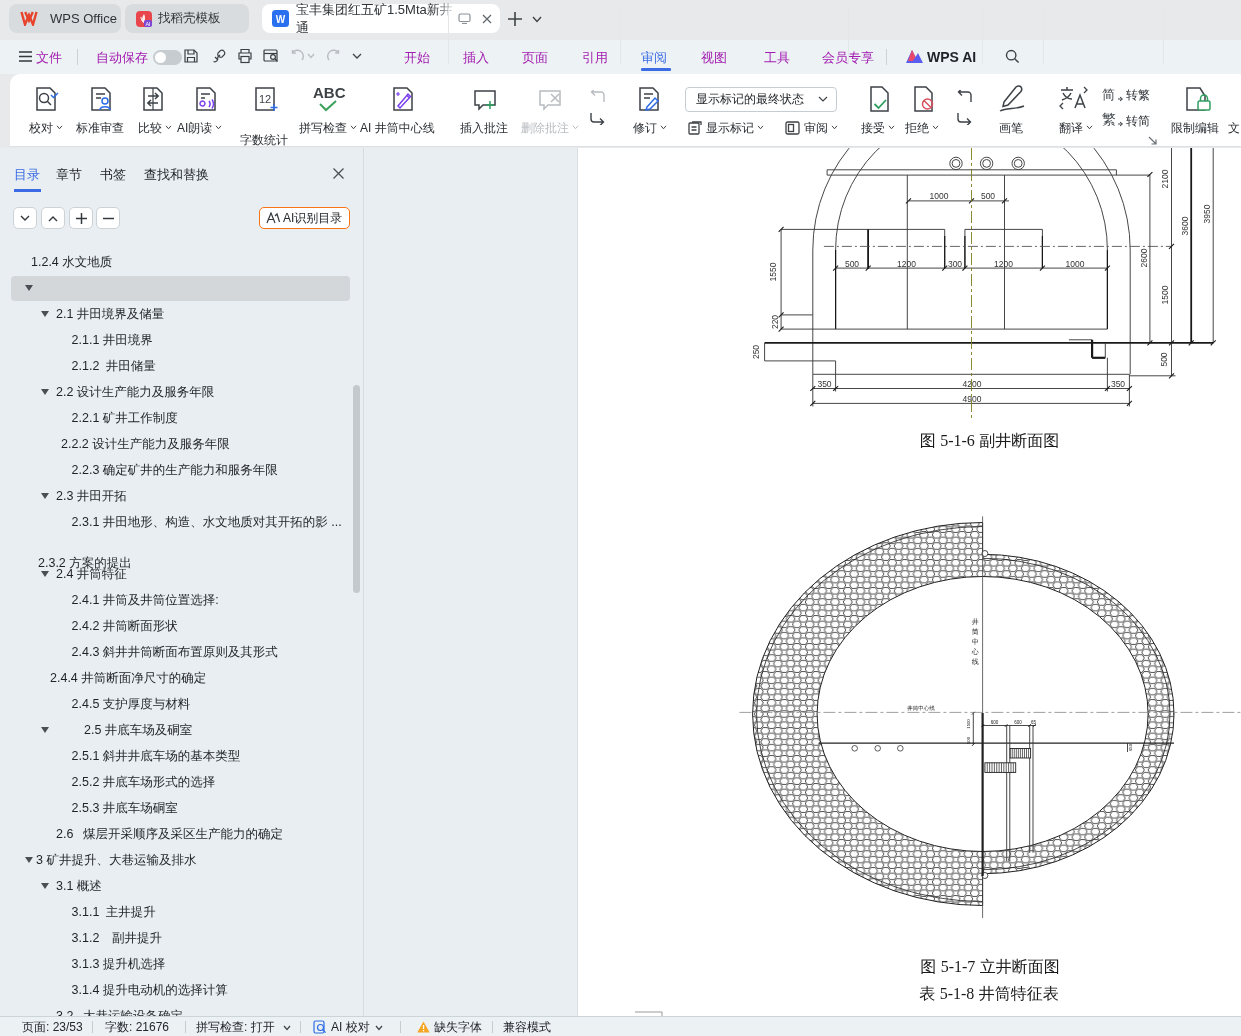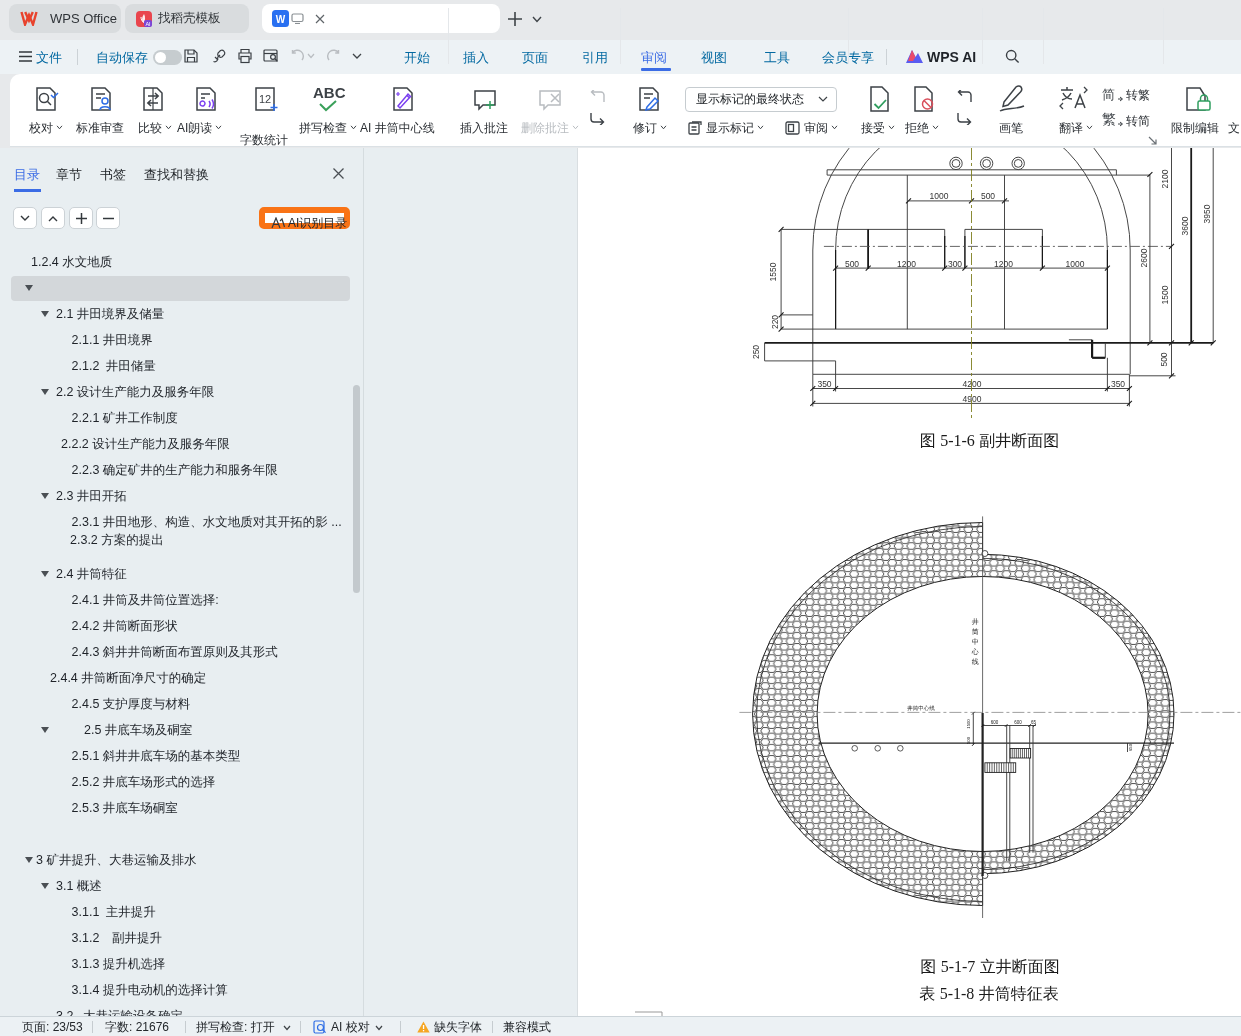--- a/index.html
+++ b/index.html
@@ -4,21 +4,21 @@
 *{margin:0;padding:0;box-sizing:border-box}
 html,body{width:1241px;height:1036px;overflow:hidden}
 body{font-family:"Liberation Sans",sans-serif;position:relative;background:#e7e9eb;color:#23272b}
 .abs{position:absolute}
 
 #tabbar{position:absolute;left:0;top:0;width:1241px;height:40px;background:#e7e9eb}
 .tab{position:absolute;top:4px;height:29px;border-radius:8px;background:#d9dcde;display:flex;align-items:center;font-size:13px;color:#2f3337}
 .tab.active{background:#fff}
 
 #menurow{position:absolute;left:0;top:40px;width:1241px;height:34px;background:#edf2f5;font-size:13px}
-.mi{position:absolute;top:8px;height:19px;line-height:19px;color:#0369a1}
+.mi{position:absolute;top:8px;height:19px;line-height:19px;color:#a21caf}
 .mi.sel{color:#3b6ce5}
 
 #ribbon{position:absolute;left:10px;top:74px;width:1231px;height:73px;background:#fff;border-radius:10px 0 0 0;border-bottom:1px solid #dbe1e5}
 .rlab{position:absolute;top:46px;height:16px;line-height:16px;font-size:12px;color:#2a2e33;white-space:nowrap}
 .rsep{position:absolute;top:8px;height:56px;width:1px;background:#e4e7ea}
 .gray{color:#b8bcc0}
 .cv{display:inline-block;width:7px;height:5px;margin-left:3px;vertical-align:2px}
 
 #content{position:absolute;left:0;top:148px;width:1241px;height:868px;background:#e8eef1}
 #page{position:absolute;left:578px;top:0px;width:663px;height:868px;background:#fff;box-shadow:-1px 0 0 #d9dee1}
@@ -53,20 +53,21 @@
         <rect x="8" y="9" width="8" height="7" rx="2" fill="#7b46d6"></rect>
         <text x="12" y="14.5" font-size="5.5" fill="#fff" text-anchor="middle" font-family="Liberation Sans">AI</text>
       </svg>
     <span style="margin-left:6px;font-size:12.5px">找稻壳模板</span>
   </div>
   <div class="tab active" style="left:262px;width:238px;">
     <svg width="17" height="17" viewBox="0 0 17 17" style="margin-left:10px">
         <rect width="17" height="17" rx="3.5" fill="#2970f1"></rect>
         <text x="8.5" y="12.5" font-size="10" font-family="Liberation Sans" font-weight="bold" fill="#fff" text-anchor="middle">W</text>
       </svg>
+    <span style="margin-left:7px;width:160px;overflow:hidden;display:inline-block;-webkit-mask-image:linear-gradient(90deg,#000 88%,transparent)">宝丰集团红五矿1.5Mta新井通</span>
     <svg width="13" height="11" viewBox="0 0 13 11" style="margin-left:2px">
         <rect x="1" y="1" width="11" height="7.5" rx="1.5" fill="none" stroke="#8a9094" stroke-width="1.2"></rect>
         <path d="M4 10.5 H9" stroke="#8a9094" stroke-width="1.2"></path>
       </svg>
     <svg width="10" height="10" viewBox="0 0 10 10" style="margin-left:11px">
         <path d="M1 1 L9 9 M9 1 L1 9" stroke="#5f6569" stroke-width="1.2"></path>
       </svg>
   </div>
   <svg class="abs" style="left:508px;top:12px" width="14" height="14" viewBox="0 0 14 14">
       <path d="M7 0 V14 M0 7 H14" stroke="#3f4448" stroke-width="1.6"></path>
@@ -331,52 +332,53 @@
   <div class="sbbtn" style="left:69px">
         <svg width="11" height="11" viewBox="0 0 11 11" style="margin:5px auto 0;display:block">
           <path d="M5.5 0 V11 M0 5.5 H11" stroke="#33383c" stroke-width="1.5"></path>
         </svg>
       </div>
   <div class="sbbtn" style="left:96px">
         <svg width="11" height="11" viewBox="0 0 11 11" style="margin:5px auto 0;display:block">
           <path d="M0 5.5 H11" stroke="#33383c" stroke-width="1.5"></path>
         </svg>
       </div>
-  <div class="abs" style="left:259px;top:59px;width:91px;height:22px;background:#fff;border:6px solid #f97316;border-radius:5px;font-size:12px;line-height:20px;color:#23272b;white-space:nowrap"><svg width="14" height="12" viewBox="0 0 14 12" style="vertical-align:-2px;margin:0 3px 0 6px">
+  <div class="abs" style="left:259px;top:59px;width:91px;height:22px;background:#fff;border:1px solid #f97316;border-radius:5px;font-size:12px;line-height:20px;color:#23272b;white-space:nowrap"><svg width="14" height="12" viewBox="0 0 14 12" style="vertical-align:-2px;margin:0 3px 0 6px">
           <path d="M1 11 L5 1 L9 11 M2.5 7.5 H7.5" fill="none" stroke="#33383c" stroke-width="1.2"></path>
           <path d="M9 4 l2 -2 l2.5 8" fill="none" stroke="#33383c" stroke-width="1.2"></path>
         </svg>AI识别目录</div>
   <div class="abs" style="left:11px;top:128px;width:339px;height:25px;background:#d3d7da;border-radius:4px"></div>
   <div class="titem" style="top:101px;padding-left:31px">1.2.4 水文地质</div>
   <div class="tarr" style="left:25px;top:137px"></div>
   <div class="tarr" style="left:41px;top:163px"></div>
   <div class="titem" style="top:153px;padding-left:56px">2.1 井田境界及储量</div>
   <div class="titem" style="top:179px;padding-left:71.6px">2.1.1 井田境界</div>
   <div class="titem" style="top:205px;padding-left:71.6px">2.1.2 井田储量</div>
   <div class="tarr" style="left:41px;top:241px"></div>
   <div class="titem" style="top:231px;padding-left:56px">2.2 设计生产能力及服务年限</div>
   <div class="titem" style="top:257px;padding-left:71.6px">2.2.1 矿井工作制度</div>
   <div class="titem" style="top:283px;padding-left:61px">2.2.2 设计生产能力及服务年限</div>
   <div class="titem" style="top:309px;padding-left:71.6px">2.2.3 确定矿井的生产能力和服务年限</div>
   <div class="tarr" style="left:41px;top:345px"></div>
   <div class="titem" style="top:335px;padding-left:56px">2.3 井田开拓</div>
   <div class="titem" style="top:361px;padding-left:71.6px">2.3.1 井田地形、构造、水文地质对其开拓的影 ...</div>
-  <div class="titem" style="top:379px;padding-left:70px">2.3.2 方案的提出</div>
+  <div class="titem" style="top:402px;padding-left:38px">2.3.2 方案的提出</div>
   <div class="tarr" style="left:41px;top:423px"></div>
   <div class="titem" style="top:413px;padding-left:56px">2.4 井筒特征</div>
   <div class="titem" style="top:439px;padding-left:71.6px">2.4.1 井筒及井筒位置选择:</div>
   <div class="titem" style="top:465px;padding-left:71.6px">2.4.2 井筒断面形状</div>
   <div class="titem" style="top:491px;padding-left:71.6px">2.4.3 斜井井筒断面布置原则及其形式</div>
   <div class="titem" style="top:517px;padding-left:50px">2.4.4 井筒断面净尺寸的确定</div>
   <div class="titem" style="top:543px;padding-left:71.6px">2.4.5 支护厚度与材料</div>
   <div class="tarr" style="left:41px;top:579px"></div>
   <div class="titem" style="top:569px;padding-left:84px">2.5 井底车场及硐室</div>
   <div class="titem" style="top:595px;padding-left:71.6px">2.5.1 斜井井底车场的基本类型</div>
   <div class="titem" style="top:621px;padding-left:71.6px">2.5.2 井底车场形式的选择</div>
   <div class="titem" style="top:647px;padding-left:71.6px">2.5.3 井底车场硐室</div>
+  <div class="titem" style="top:673px;padding-left:56px">2.6  煤层开采顺序及采区生产能力的确定</div>
   <div class="tarr" style="left:25px;top:709px"></div>
   <div class="titem" style="top:699px;padding-left:36px">3 矿井提升、大巷运输及排水</div>
   <div class="tarr" style="left:41px;top:735px"></div>
   <div class="titem" style="top:725px;padding-left:56px">3.1 概述</div>
   <div class="titem" style="top:751px;padding-left:71.6px">3.1.1 主井提升</div>
   <div class="titem" style="top:777px;padding-left:71.6px">3.1.2  副井提升</div>
   <div class="titem" style="top:803px;padding-left:71.6px">3.1.3 提升机选择</div>
   <div class="titem" style="top:829px;padding-left:71.6px">3.1.4 提升电动机的选择计算</div>
   <div class="titem" style="top:855px;padding-left:56px">3.2  大巷运输设备确定</div>
   <div class="abs" style="left:353px;top:237px;width:7px;height:208px;background:#c3c9cd;border-radius:3.5px"></div>

